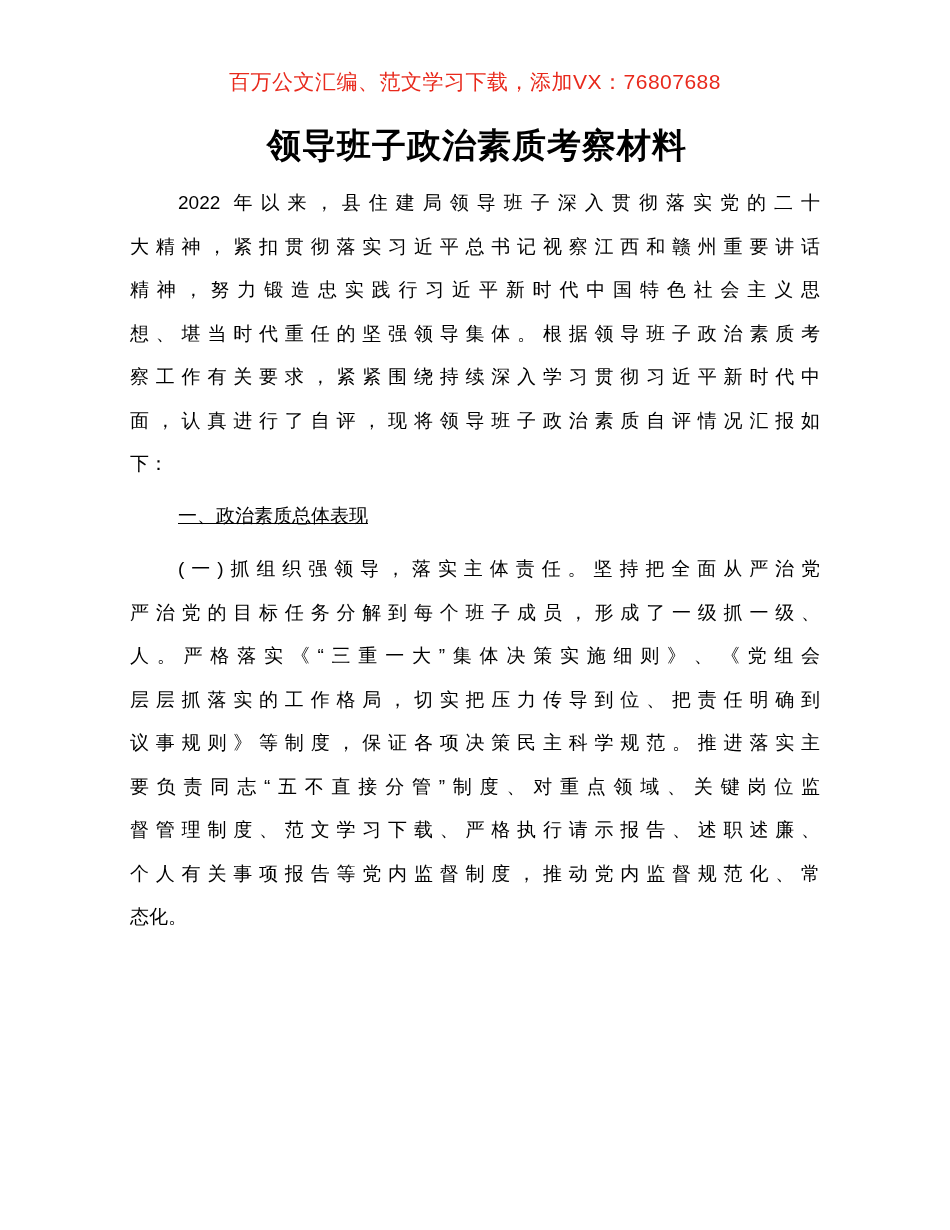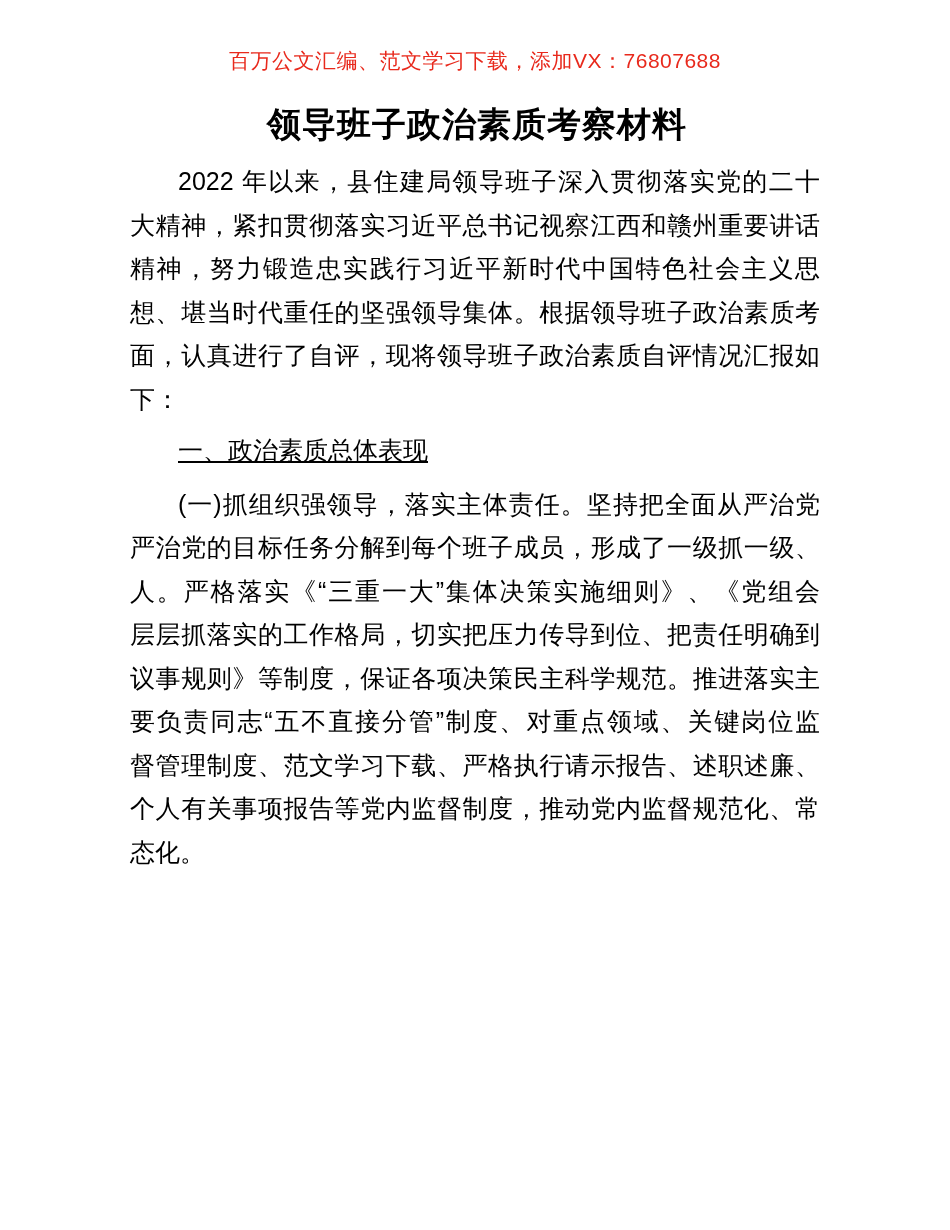--- a/index.html
+++ b/index.html
@@ -6,39 +6,39 @@
   .page {
     position: relative;
     width: 950px;
     height: 1230px;
     background: #ffffff;
     overflow: hidden;
     font-family: "Liberation Sans", sans-serif;
     color: #000000;
   }
   .promo {
-    padding-top: 45px;
+    padding-top: 66px;
     text-align: center;
     font-size: 21px;
     line-height: 31px;
     letter-spacing: 0.5px;
     color: #e8291c;
   }
   .doc-title {
     margin: 26px 0 0 4px;
     text-align: center;
     font-size: 34px;
     line-height: 44px;
     font-weight: 700;
     letter-spacing: 1px;
   }
   .content {
     width: 690px;
     margin: 14px auto 0 auto;
-    font-size: 25px;
+    font-size: 19px;
   }
   .block { margin-top: 10px; }
   .block:first-child { margin-top: 0; }
   .block.heading { margin-top: 8px; text-decoration: underline; }
   .line {
     line-height: 43.5px;
     height: 43.5px;
     white-space: nowrap;
     overflow: visible;
   }
@@ -56,20 +56,21 @@
   <div class="promo">百万公文汇编、范文学习下载，添加VX：76807688</div>
 
   <h1 class="doc-title">领导班子政治素质考察材料</h1>
 
   <div class="content" id="doc-body">
       <div class="block paragraph">
         <div class="line just first">2022 年以来，县住建局领导班子深入贯彻落实党的二十</div>
         <div class="line just">大精神，紧扣贯彻落实习近平总书记视察江西和赣州重要讲话</div>
         <div class="line just">精神，努力锻造忠实践行习近平新时代中国特色社会主义思</div>
         <div class="line just">想、堪当时代重任的坚强领导集体。根据领导班子政治素质考</div>
+        <div class="line just">察工作有关要求，紧紧围绕持续深入学习贯彻习近平新时代中</div>
         <div class="line just">面，认真进行了自评，现将领导班子政治素质自评情况汇报如</div>
         <div class="line">下：</div>
       </div>
       <div class="block heading">
         <div class="line first">一、政治素质总体表现</div>
       </div>
       <div class="block paragraph">
         <div class="line just first">(一)抓组织强领导，落实主体责任。坚持把全面从严治党</div>
         <div class="line just">严治党的目标任务分解到每个班子成员，形成了一级抓一级、</div>
         <div class="line just">人。严格落实《“三重一大”集体决策实施细则》、《党组会</div>

